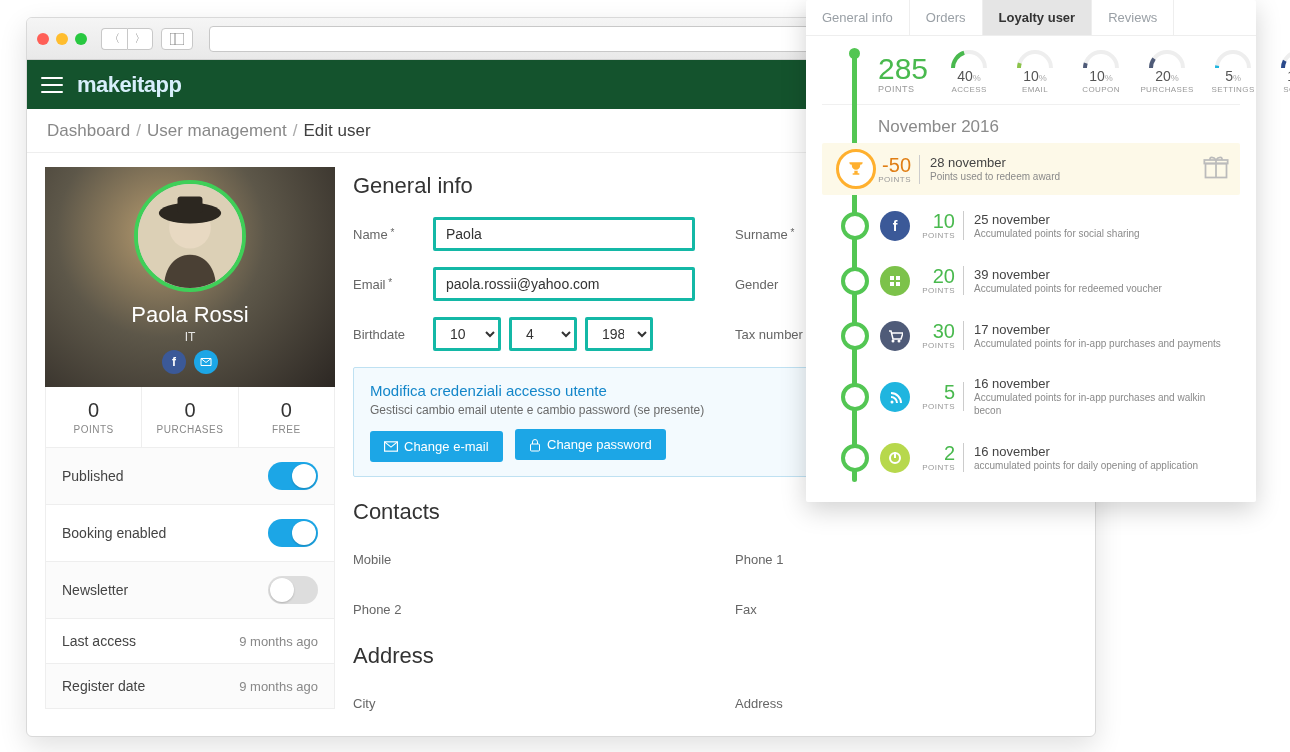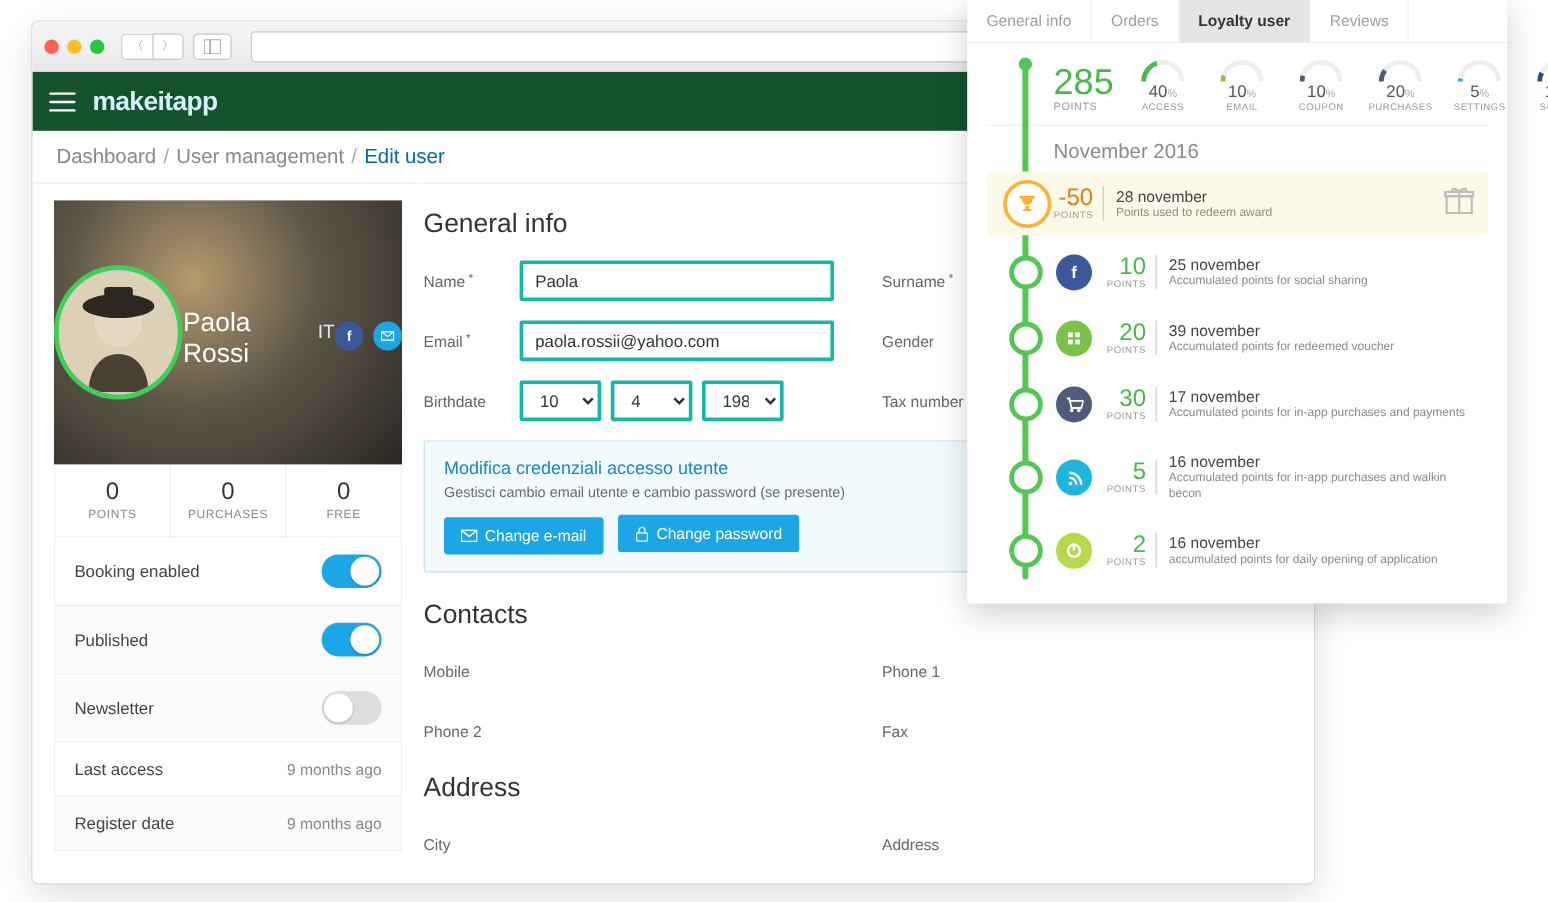--- a/index.html
+++ b/index.html
@@ -27,30 +27,30 @@
 .settings-block{display:flex;flex-direction:column;align-items:center;font-size:10px;letter-spacing:.5px;}
 .gear{width:16px;height:16px;}
 .divider-v{width:1px;height:36px;background:rgba(255,255,255,.35);}
 .org-badge{width:30px;height:30px;background:#6f7d73;display:flex;align-items:center;justify-content:center;border-radius:2px;font-weight:bold;}
 .org-text{display:flex;flex-direction:column;font-size:12px;line-height:1.25;}
 .org-text .sub{color:#bfe6fa;font-size:11px;}
 
 
 .crumbs{height:44px;border-bottom:1px solid #eee;display:flex;align-items:center;padding:0 20px;color:#888;font-size:17px;}
 .crumbs span.sep{margin:0 6px;color:#aaa;}
-.crumbs .current{color:#0369a1;}
+.crumbs .current{color:#404040;}
 
 
 .content{display:flex;padding:14px 18px;gap:18px;height:calc(100% - 135px);overflow:hidden;}
 .sidebar{width:290px;flex:none;}
-.profile-hero{position:relative;height:220px;background:radial-gradient(circle at 40% 30%, #b59a6e 0%, #5d5749 45%, #2c2723 100%);display:flex;align-items:center;justify-content:center;color:#fff;}
+.profile-hero{position:relative;height:220px;background:radial-gradient(circle at 40% 30%, #b59a6e 0%, #5d5749 45%, #2c2723 100%);display:flex;flex-direction:column;align-items:center;justify-content:center;color:#fff;}
 .avatar-ring{width:112px;height:112px;border-radius:50%;border:4px solid #3fcf58;overflow:hidden;background:#ccc;display:flex;align-items:center;justify-content:center;}
 .avatar-ring svg{width:100%;height:100%;}
 .profile-hero h2{margin-top:10px;font-weight:400;font-size:22px;}
-.profile-hero .country{font-size:16px;opacity:.85;margin-top:2px;}
+.profile-hero .country{font-size:12px;opacity:.85;margin-top:2px;}
 .social-row{display:flex;gap:8px;margin-top:6px;}
 .circ{width:24px;height:24px;border-radius:50%;display:flex;align-items:center;justify-content:center;color:#fff;font-size:12px;font-weight:bold;}
 .circ.fb{background:#3b5998;} .circ.mail{background:#1ca6e6;}
 
 .stats-row{display:flex;border:1px solid #eee;border-top:none;}
 .stat{flex:1;text-align:center;padding:12px 0;border-right:1px solid #eee;}
 .stat:last-child{border-right:none;}
 .stat .num{font-size:20px;font-weight:400;color:#333;}
 .stat .lbl{font-size:10px;color:#888;letter-spacing:.5px;margin-top:2px;}
 
@@ -206,26 +206,26 @@
         <div class="stat">
             <div class="num">0</div>
             <div class="lbl">PURCHASES</div>
           </div>
         <div class="stat">
             <div class="num">0</div>
             <div class="lbl">FREE</div>
           </div>
       </div>
       <div class="side-list">
+        <div class="side-item alt">
+          <span>Published</span>
+          <div class="toggle on"></div>
+        </div>
         <div class="side-item">
           <span>Booking enabled</span>
-          <div class="toggle on"></div>
-        </div>
-        <div class="side-item alt">
-          <span>Published</span>
           <div class="toggle on"></div>
         </div>
         <div class="side-item alt">
           <span>Newsletter</span>
           <div class="toggle"></div>
         </div>
         <div class="side-item">
           <span>Last access</span>
           <span class="meta-val">9 months ago</span>
         </div>

